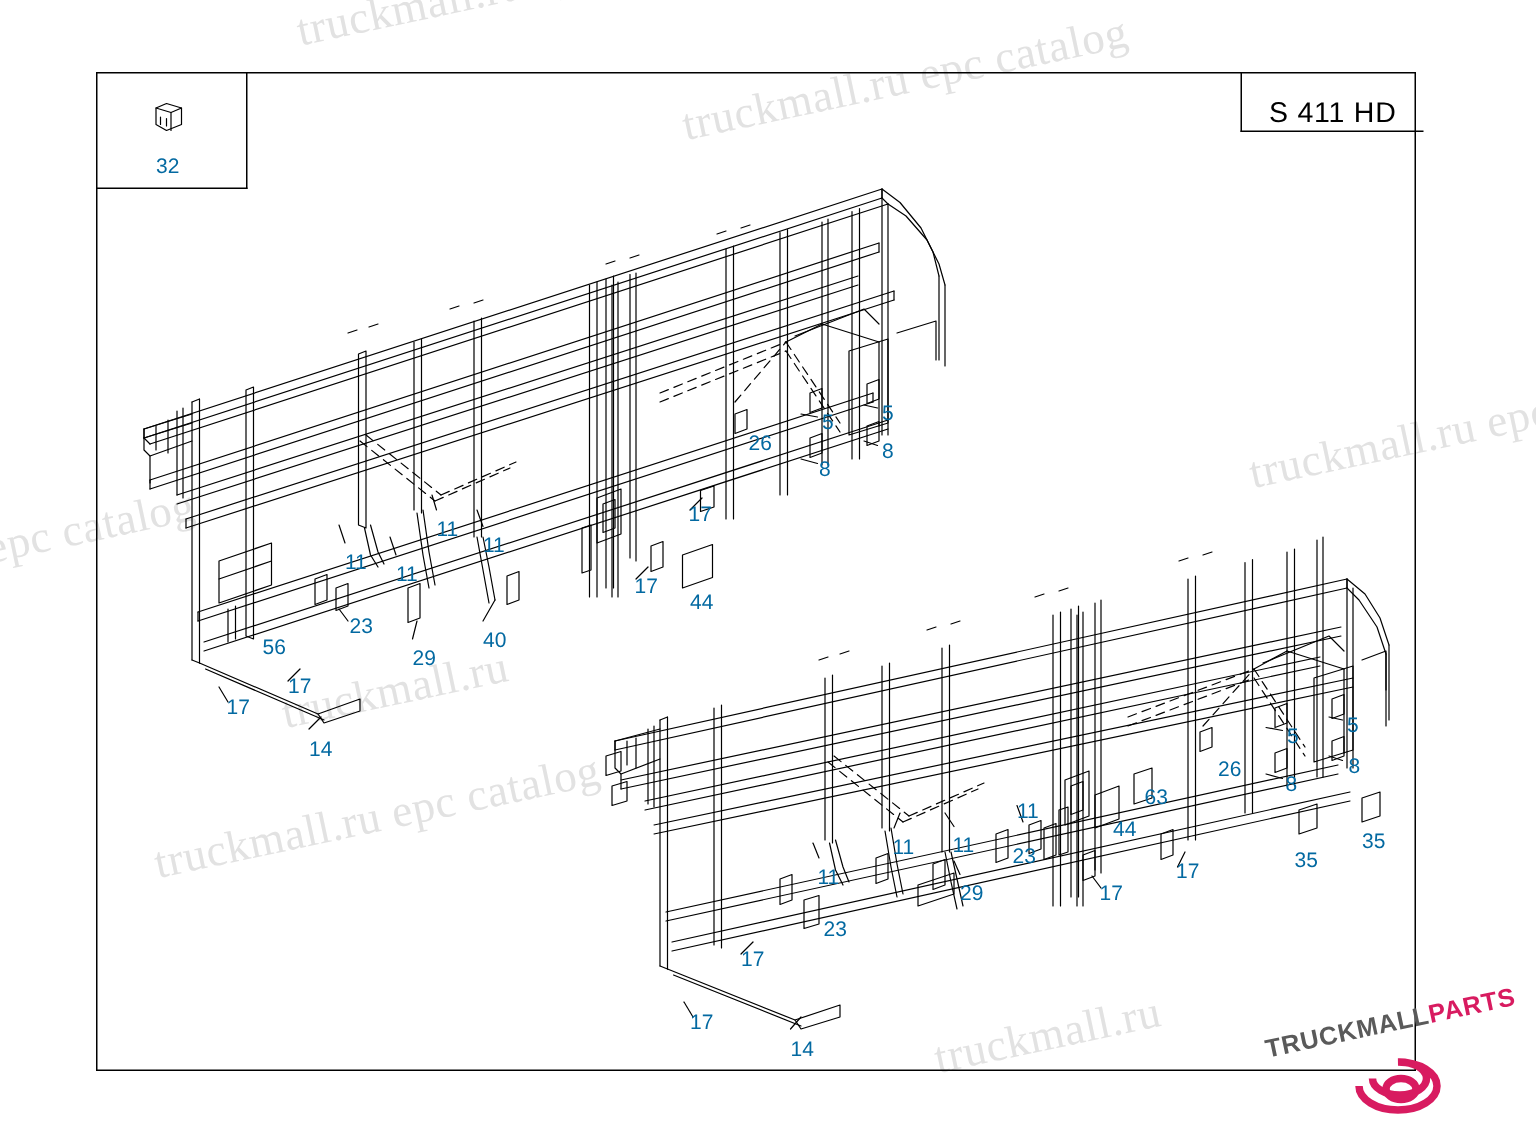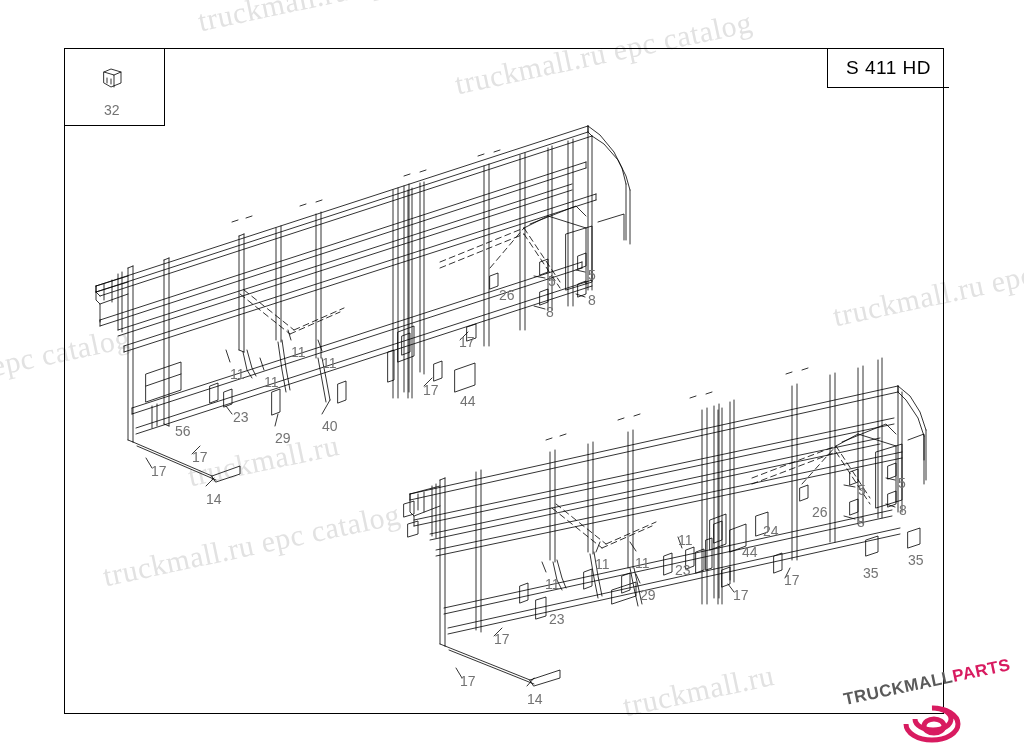--- a/index.html
+++ b/index.html
@@ -66,21 +66,21 @@
     position: absolute;
     left: 827px;
     top: 48px;
     width: 122px;
     height: 40px;
     border-left: 1px solid #000;
     border-bottom: 1px solid #000;
     box-sizing: border-box;
     z-index: 12;
     display: flex;
-    align-items: center;
+    align-items: flex-end;
     justify-content: center;
   }
   .title-box .title-text {
     font-size: 19px;
     font-family: "Liberation Sans", sans-serif;
     letter-spacing: 0.5px;
   }
 
   
   #drawing {
@@ -88,21 +88,21 @@
     left: 0; top: 0;
     width: 1024px; height: 750px;
     z-index: 11;
   }
 
   
   .callout {
     position: absolute;
     font-size: 14px;
     font-family: "Liberation Sans", sans-serif;
-    color: #737373;
+    color: #0369a1;
     z-index: 20;
     white-space: nowrap;
     line-height: 1;
   }
 
   
   .logo {
     position: absolute;
     right: 6px;
     bottom: 4px;
@@ -424,21 +424,21 @@
   <div class="callout" style="left:192px; top:450px;">17</div>
   <div class="callout" style="left:151px; top:464px;">17</div>
   <div class="callout" style="left:206px; top:492px;">14</div>
 
   <div class="callout" style="left:858px; top:483px;">5</div>
   <div class="callout" style="left:898px; top:476px;">5</div>
   <div class="callout" style="left:812px; top:505px;">26</div>
   <div class="callout" style="left:857px; top:515px;">8</div>
   <div class="callout" style="left:899px; top:503px;">8</div>
   <div class="callout" style="left:678px; top:533px;">11</div>
-  <div class="callout" style="left:763px; top:524px;">24</div>
+  <div class="callout" style="left:763px; top:524px;">63</div>
   <div class="callout" style="left:742px; top:545px;">44</div>
   <div class="callout" style="left:595px; top:557px;">11</div>
   <div class="callout" style="left:635px; top:556px;">11</div>
   <div class="callout" style="left:675px; top:563px;">23</div>
   <div class="callout" style="left:908px; top:553px;">35</div>
   <div class="callout" style="left:863px; top:566px;">35</div>
   <div class="callout" style="left:545px; top:577px;">11</div>
   <div class="callout" style="left:784px; top:573px;">17</div>
   <div class="callout" style="left:733px; top:588px;">17</div>
   <div class="callout" style="left:640px; top:588px;">29</div>

